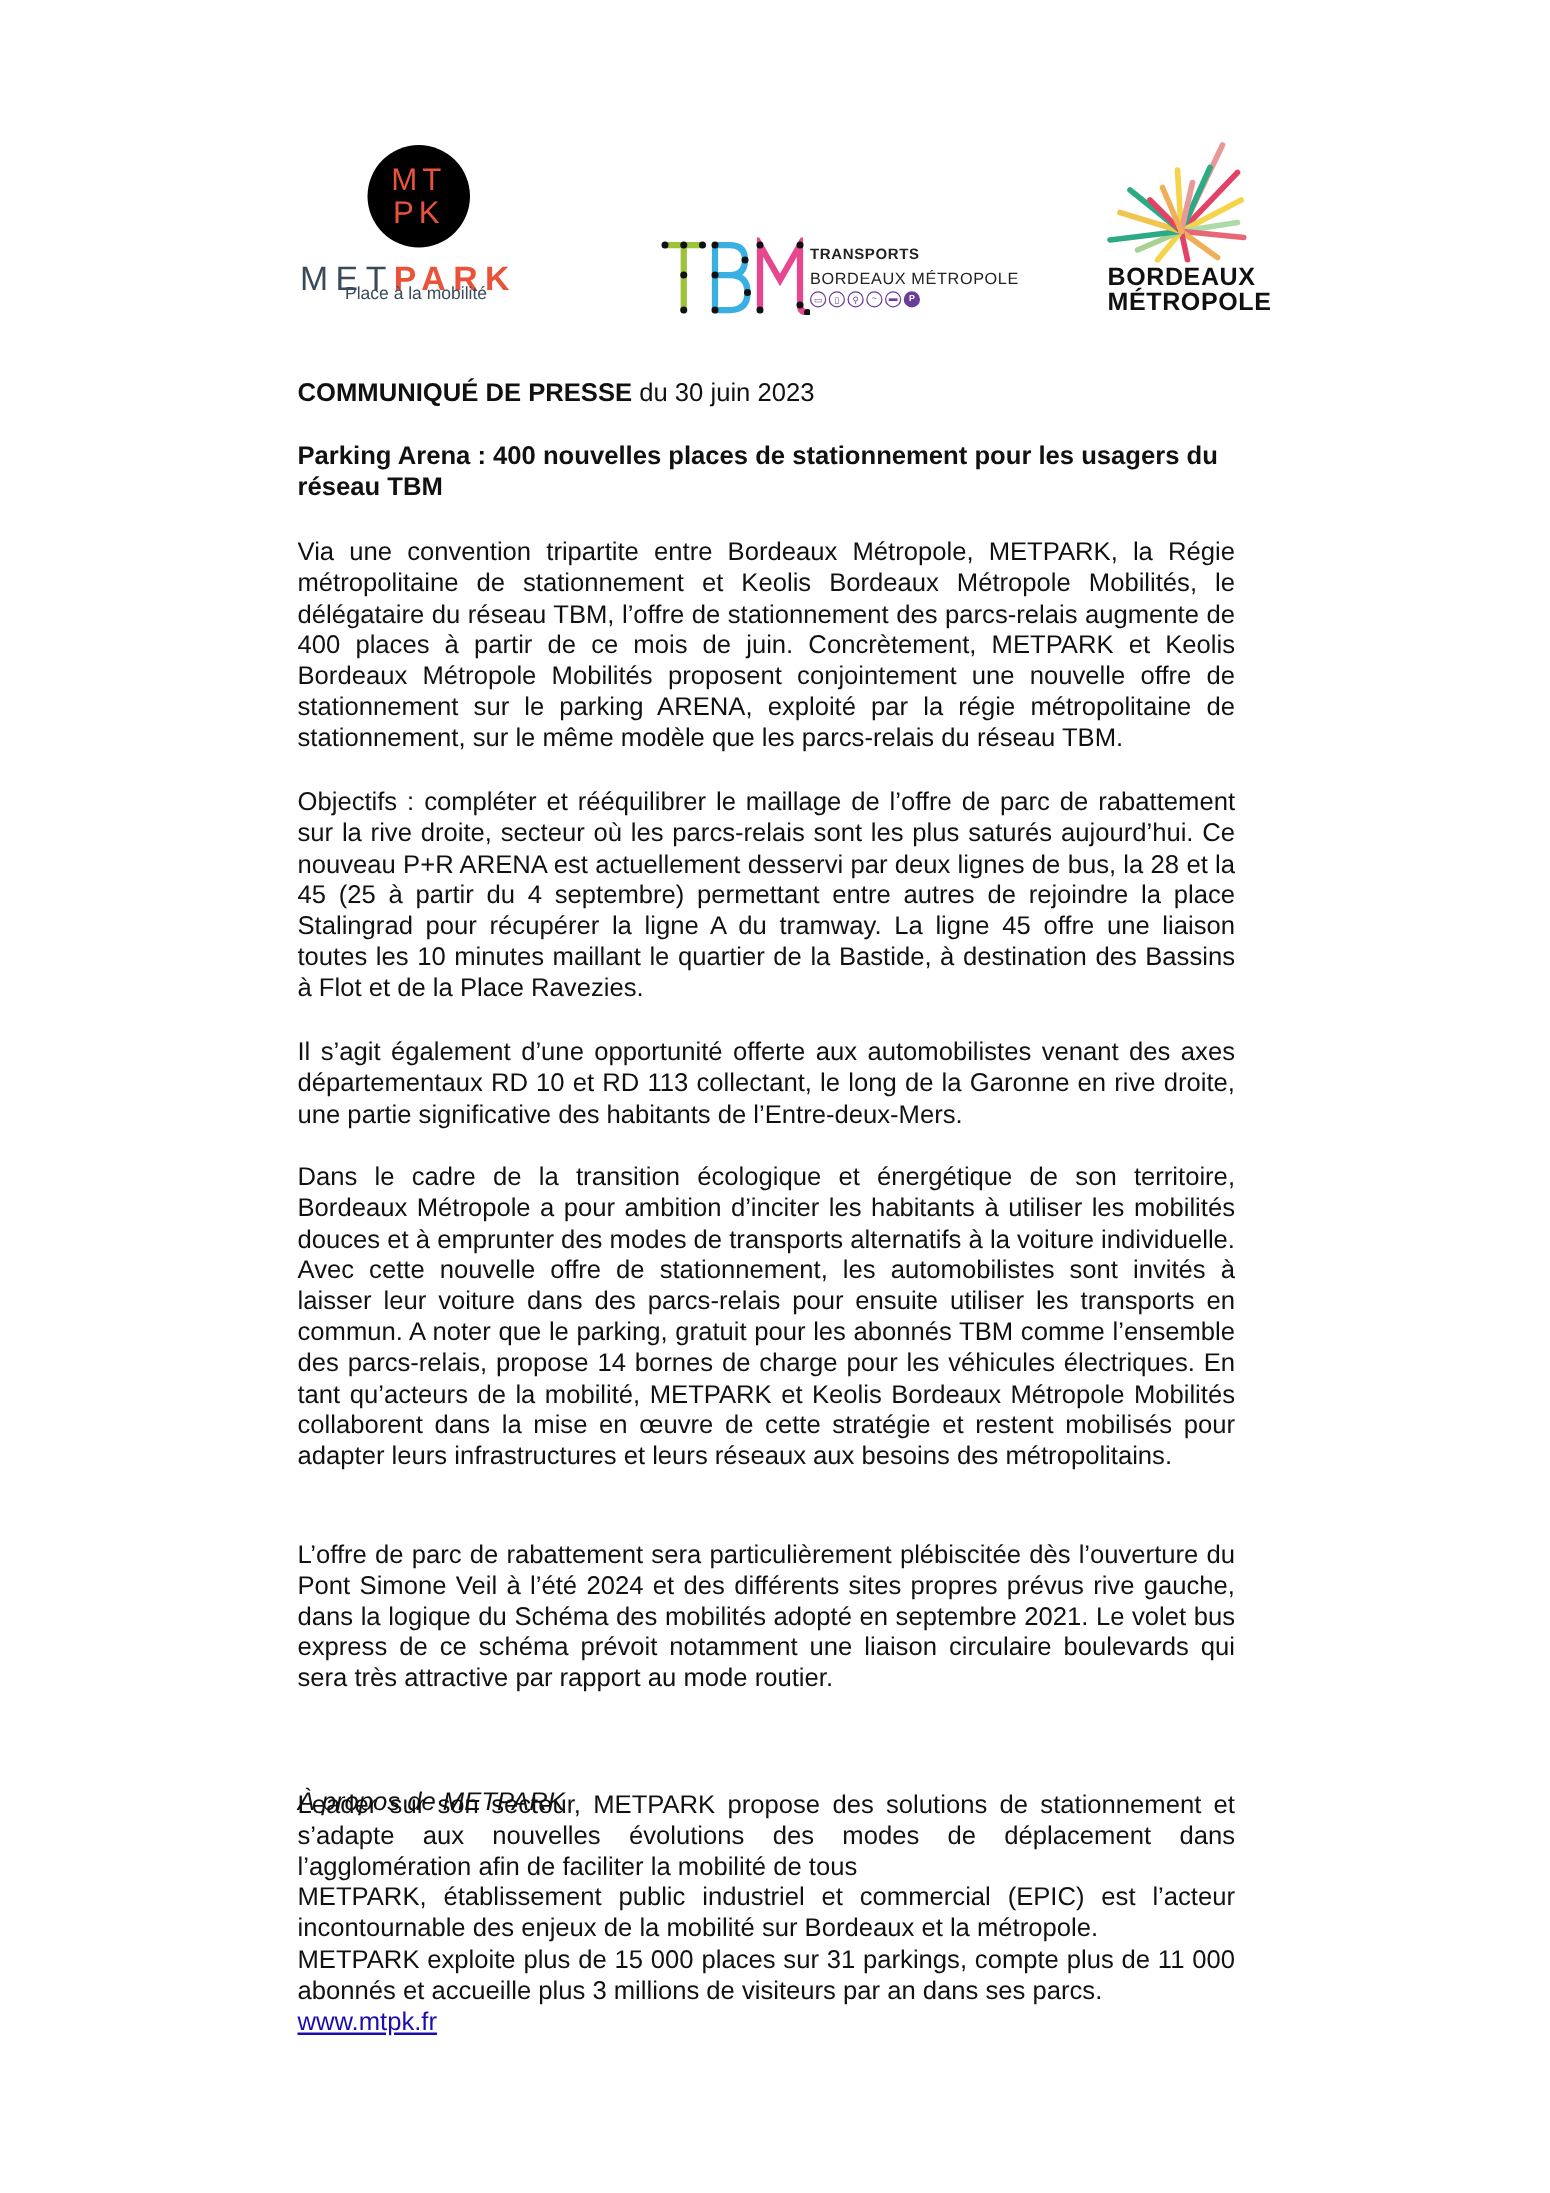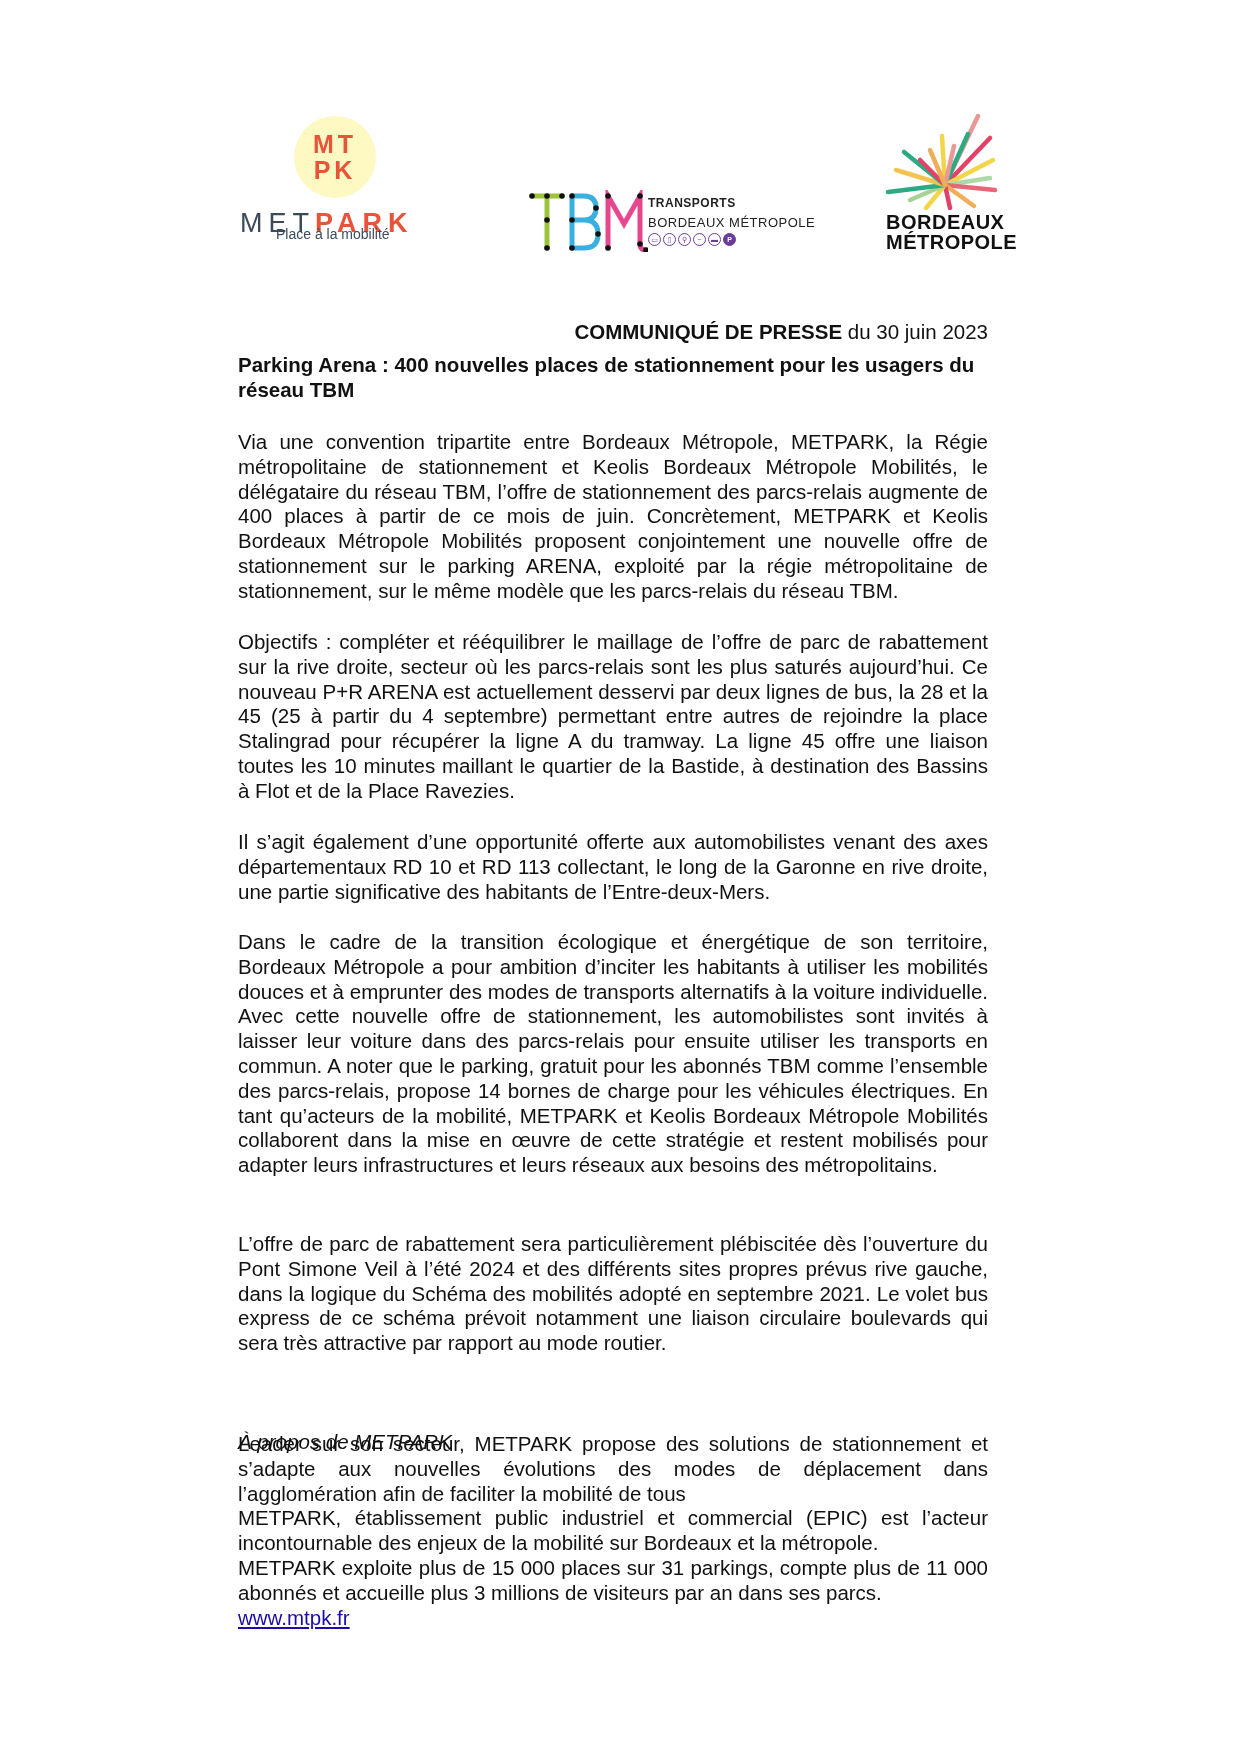--- a/index.html
+++ b/index.html
@@ -1,22 +1,22 @@
 <!DOCTYPE html>
 <html><head>
 <meta charset="utf-8">
 <style>
   html, body { margin: 0; padding: 0; background: #ffffff; }
   body { width: 1240px; height: 1754px; position: relative; overflow: hidden;
          font-family: "Liberation Sans", sans-serif; color: #111; }
   .logo-metpark { position: absolute; left: 236px; top: 112px; width: 200px; height: 140px; }
   .mtpk-circle { position: absolute; left: 58px; top: 4px; width: 82px; height: 82px; border-radius: 50%;
-                 background: #fef9c3; color: #e8533a; display: flex; flex-direction: column;
+                 background: #000000; color: #e8533a; display: flex; flex-direction: column;
                  align-items: center; justify-content: center; font-size: 25px; letter-spacing: 4px;
-                 line-height: 26px; font-weight: bold; }
+                 line-height: 26px; font-weight: normal; }
   .metpark-word { position: absolute; left: 4px; top: 96px; font-size: 27px; letter-spacing: 6px; white-space: nowrap; }
   .metpark-word .met { color: #3b4a5a; font-weight: normal; }
   .metpark-word .park { color: #e8533a; font-weight: bold; }
   .metpark-tag { position: absolute; left: 40px; top: 114px; font-size: 14px; color: #3b4a5a; white-space: nowrap; }
 
   .logo-tbm { position: absolute; left: 528px; top: 190px; width: 270px; height: 70px; }
   .tbm-letters { position: absolute; left: 0; top: 0; width: 120px; height: 62px; }
   .tbm-text1 { position: absolute; left: 120px; top: 6px; font-size: 12px; font-weight: bold; color: #222; letter-spacing: 0.5px; white-space: nowrap; }
   .tbm-text2 { position: absolute; left: 120px; top: 25px; font-size: 13px; color: #222; letter-spacing: 0.5px; white-space: nowrap; }
   .tbm-icons { position: absolute; left: 120px; top: 43px; display: flex; gap: 2px; }
@@ -106,21 +106,21 @@
       <line x1="65" y1="75" x2="50" y2="40" stroke="#f0a84a"></line>
     </g>
   </svg>
   <div class="bm-word">
     <div>BORDEAUX</div>
     <div>MÉTROPOLE</div>
   </div>
 </div>
 
 <div class="doc">
-  <p class="p" style="top:320px;text-align:right;"><span class="b">COMMUNIQUÉ DE PRESSE</span><span> du 30 juin 2023</span></p>
+  <p class="p" style="top:303px;"><span class="b">COMMUNIQUÉ DE PRESSE</span><span> du 30 juin 2023</span></p>
 
   <p class="p b" style="top:353px;">Parking Arena : 400 nouvelles places de stationnement pour les usagers du réseau TBM</p>
 
   <p class="p justify" style="top:430px;">Via une convention tripartite entre Bordeaux Métropole, METPARK, la Régie métropolitaine de stationnement et Keolis Bordeaux Métropole Mobilités, le délégataire du réseau TBM, l’offre de stationnement des parcs-relais augmente de 400 places à partir de ce mois de juin. Concrètement, METPARK et Keolis Bordeaux Métropole Mobilités proposent conjointement une nouvelle offre de stationnement sur le parking ARENA, exploité par la régie métropolitaine de stationnement, sur le même modèle que les parcs-relais du réseau TBM.</p>
 
   <p class="p justify" style="top:630px;">Objectifs : compléter et rééquilibrer le maillage de l’offre de parc de rabattement sur la rive droite, secteur où les parcs-relais sont les plus saturés aujourd’hui. Ce nouveau P+R ARENA est actuellement desservi par deux lignes de bus, la 28 et la 45 (25 à partir du 4 septembre) permettant entre autres de rejoindre la place Stalingrad pour récupérer la ligne A du tramway. La ligne 45 offre une liaison toutes les 10 minutes maillant le quartier de la Bastide, à destination des Bassins à Flot et de la Place Ravezies.</p>
 
   <p class="p justify" style="top:830px;">Il s’agit également d’une opportunité offerte aux automobilistes venant des axes départementaux RD 10 et RD 113 collectant, le long de la Garonne en rive droite, une partie significative des habitants de l’Entre-deux-Mers.</p>
 
   <p class="p justify" style="top:930px;">Dans le cadre de la transition écologique et énergétique de son territoire, Bordeaux Métropole a pour ambition d’inciter les habitants à utiliser les mobilités douces et à emprunter des modes de transports alternatifs à la voiture individuelle. Avec cette nouvelle offre de stationnement, les automobilistes sont invités à laisser leur voiture dans des parcs-relais pour ensuite utiliser les transports en commun. A noter que le parking, gratuit pour les abonnés TBM comme l’ensemble des parcs-relais, propose 14 bornes de charge pour les véhicules électriques. En tant qu’acteurs de la mobilité, METPARK et Keolis Bordeaux Métropole Mobilités collaborent dans la mise en œuvre de cette stratégie et restent mobilisés pour adapter leurs infrastructures et leurs réseaux aux besoins des métropolitains.</p>

